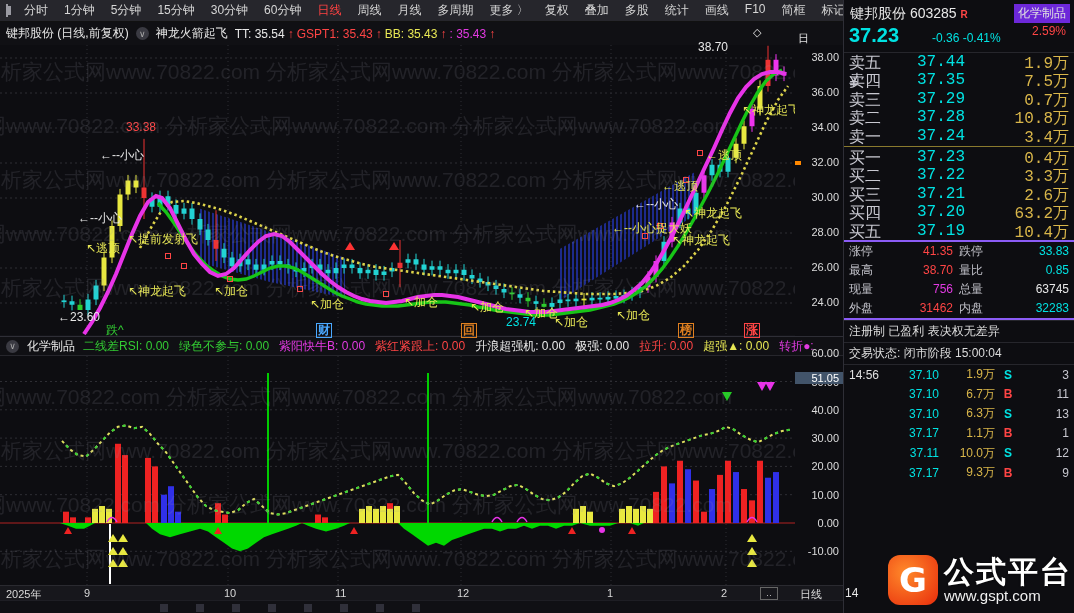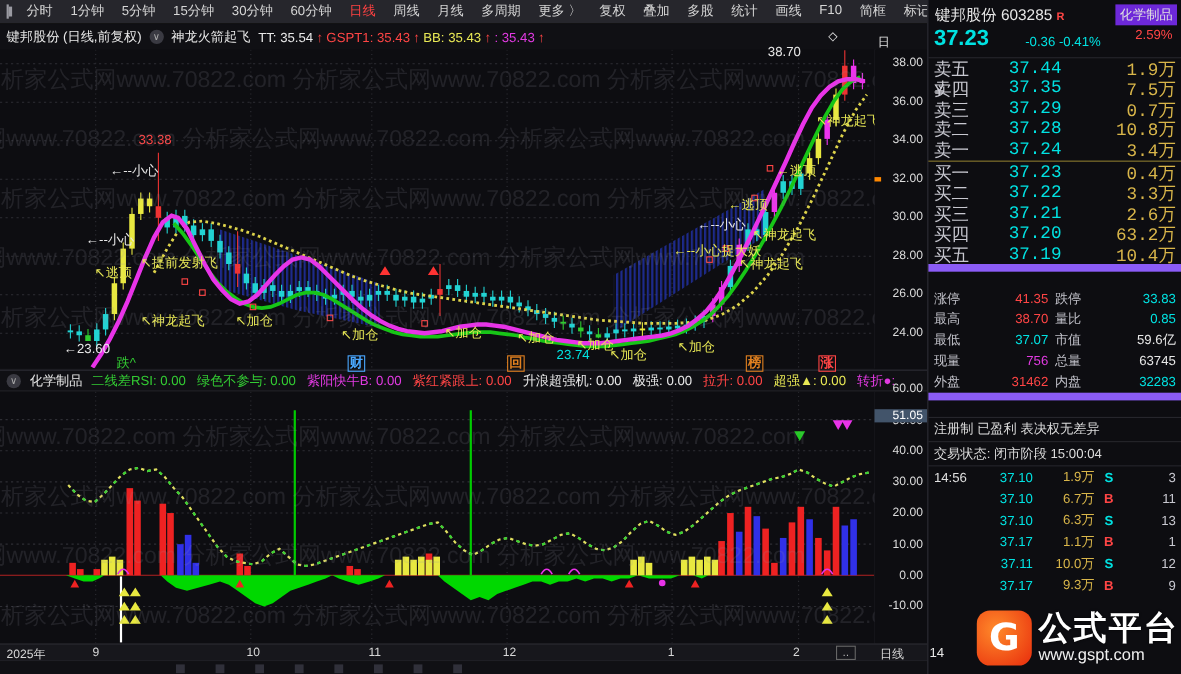--- a/index.html
+++ b/index.html
@@ -48,21 +48,21 @@
   #rp-flag{color:#ff4545;font-size:10px;font-weight:bold;}
   #rp-ind{position:absolute;right:4px;top:4px;background:#6d28d9;color:#e0e0e0;padding:1px 4px;font-size:12px;}
   #rp-indpct{position:absolute;right:8px;top:24px;color:#ff4545;font-size:12px;margin-left:44px;}
   #rp-price{position:absolute;left:5px;top:24px;font-size:20px;font-weight:bold;color:#00e2e2;}
   #rp-chg{position:absolute;left:88px;top:31px;color:#00e2e2;font-size:12px;}
   .qrow{display:flex;height:18.4px;align-items:flex-start;padding:0 5px;font-size:16px;font-family:Liberation Mono, monospace;}
   .qrow .ql{width:48px;color:#c8c8d0;}
   .qrow .qp{width:68px;text-align:right;color:#00e2e2;}
   .qrow .qv{flex:1;text-align:right;color:#d9b64a;}
   #q-div{border-top:1px solid #8a7a2e;margin:1px 0;}
-  #rp-stats,#rp-stats2{border-top:7px solid #8b5cf6;padding-top:15px;}
+  #rp-stats,#rp-stats2{border-top:2px solid #8b5cf6;padding-top:0;}
   .srow{display:flex;height:19px;align-items:center;padding:0 5px;font-size:12px;}
   .srow .sl{width:42px;color:#c0c0c8;}
   .srow .sv{width:62px;text-align:right;}
   .srow .sl2{width:42px;color:#c0c0c8;margin-left:6px;}
   .srow .sv2{flex:1;text-align:right;}
   .inforow{border-top:1px solid #26262c;padding:2px 5px;color:#dcdcdc;font-size:12px;white-space:nowrap;}
   .trow{display:flex;height:19.6px;align-items:center;padding:0 5px;font-size:12px;}
   .trow .tt{width:38px;color:#e0e0e0;}
   .trow .tp{width:52px;text-align:right;color:#00e2e2;}
   .trow .tv{width:56px;text-align:right;color:#d9b64a;}
@@ -605,26 +605,20 @@
         <div class="sl2">跌停</div>
         <div class="sv2 cc">33.83</div>
       </div>
       <div class="srow">
         <div class="sl">最高</div>
         <div class="sv cr">38.70</div>
         <div class="sl2">量比</div>
         <div class="sv2 cc">0.85</div>
       </div>
       <div class="srow">
-        <div class="sl">最低</div>
-        <div class="sv cc">37.07</div>
-        <div class="sl2">市值</div>
-        <div class="sv2 cw">59.6亿</div>
-      </div>
-      <div class="srow">
         <div class="sl">现量</div>
         <div class="sv cm">756</div>
         <div class="sl2">总量</div>
         <div class="sv2 cw">63745</div>
       </div>
       <div class="srow">
         <div class="sl">外盘</div>
         <div class="sv cr">31462</div>
         <div class="sl2">内盘</div>
         <div class="sv2 cc">32283</div>

